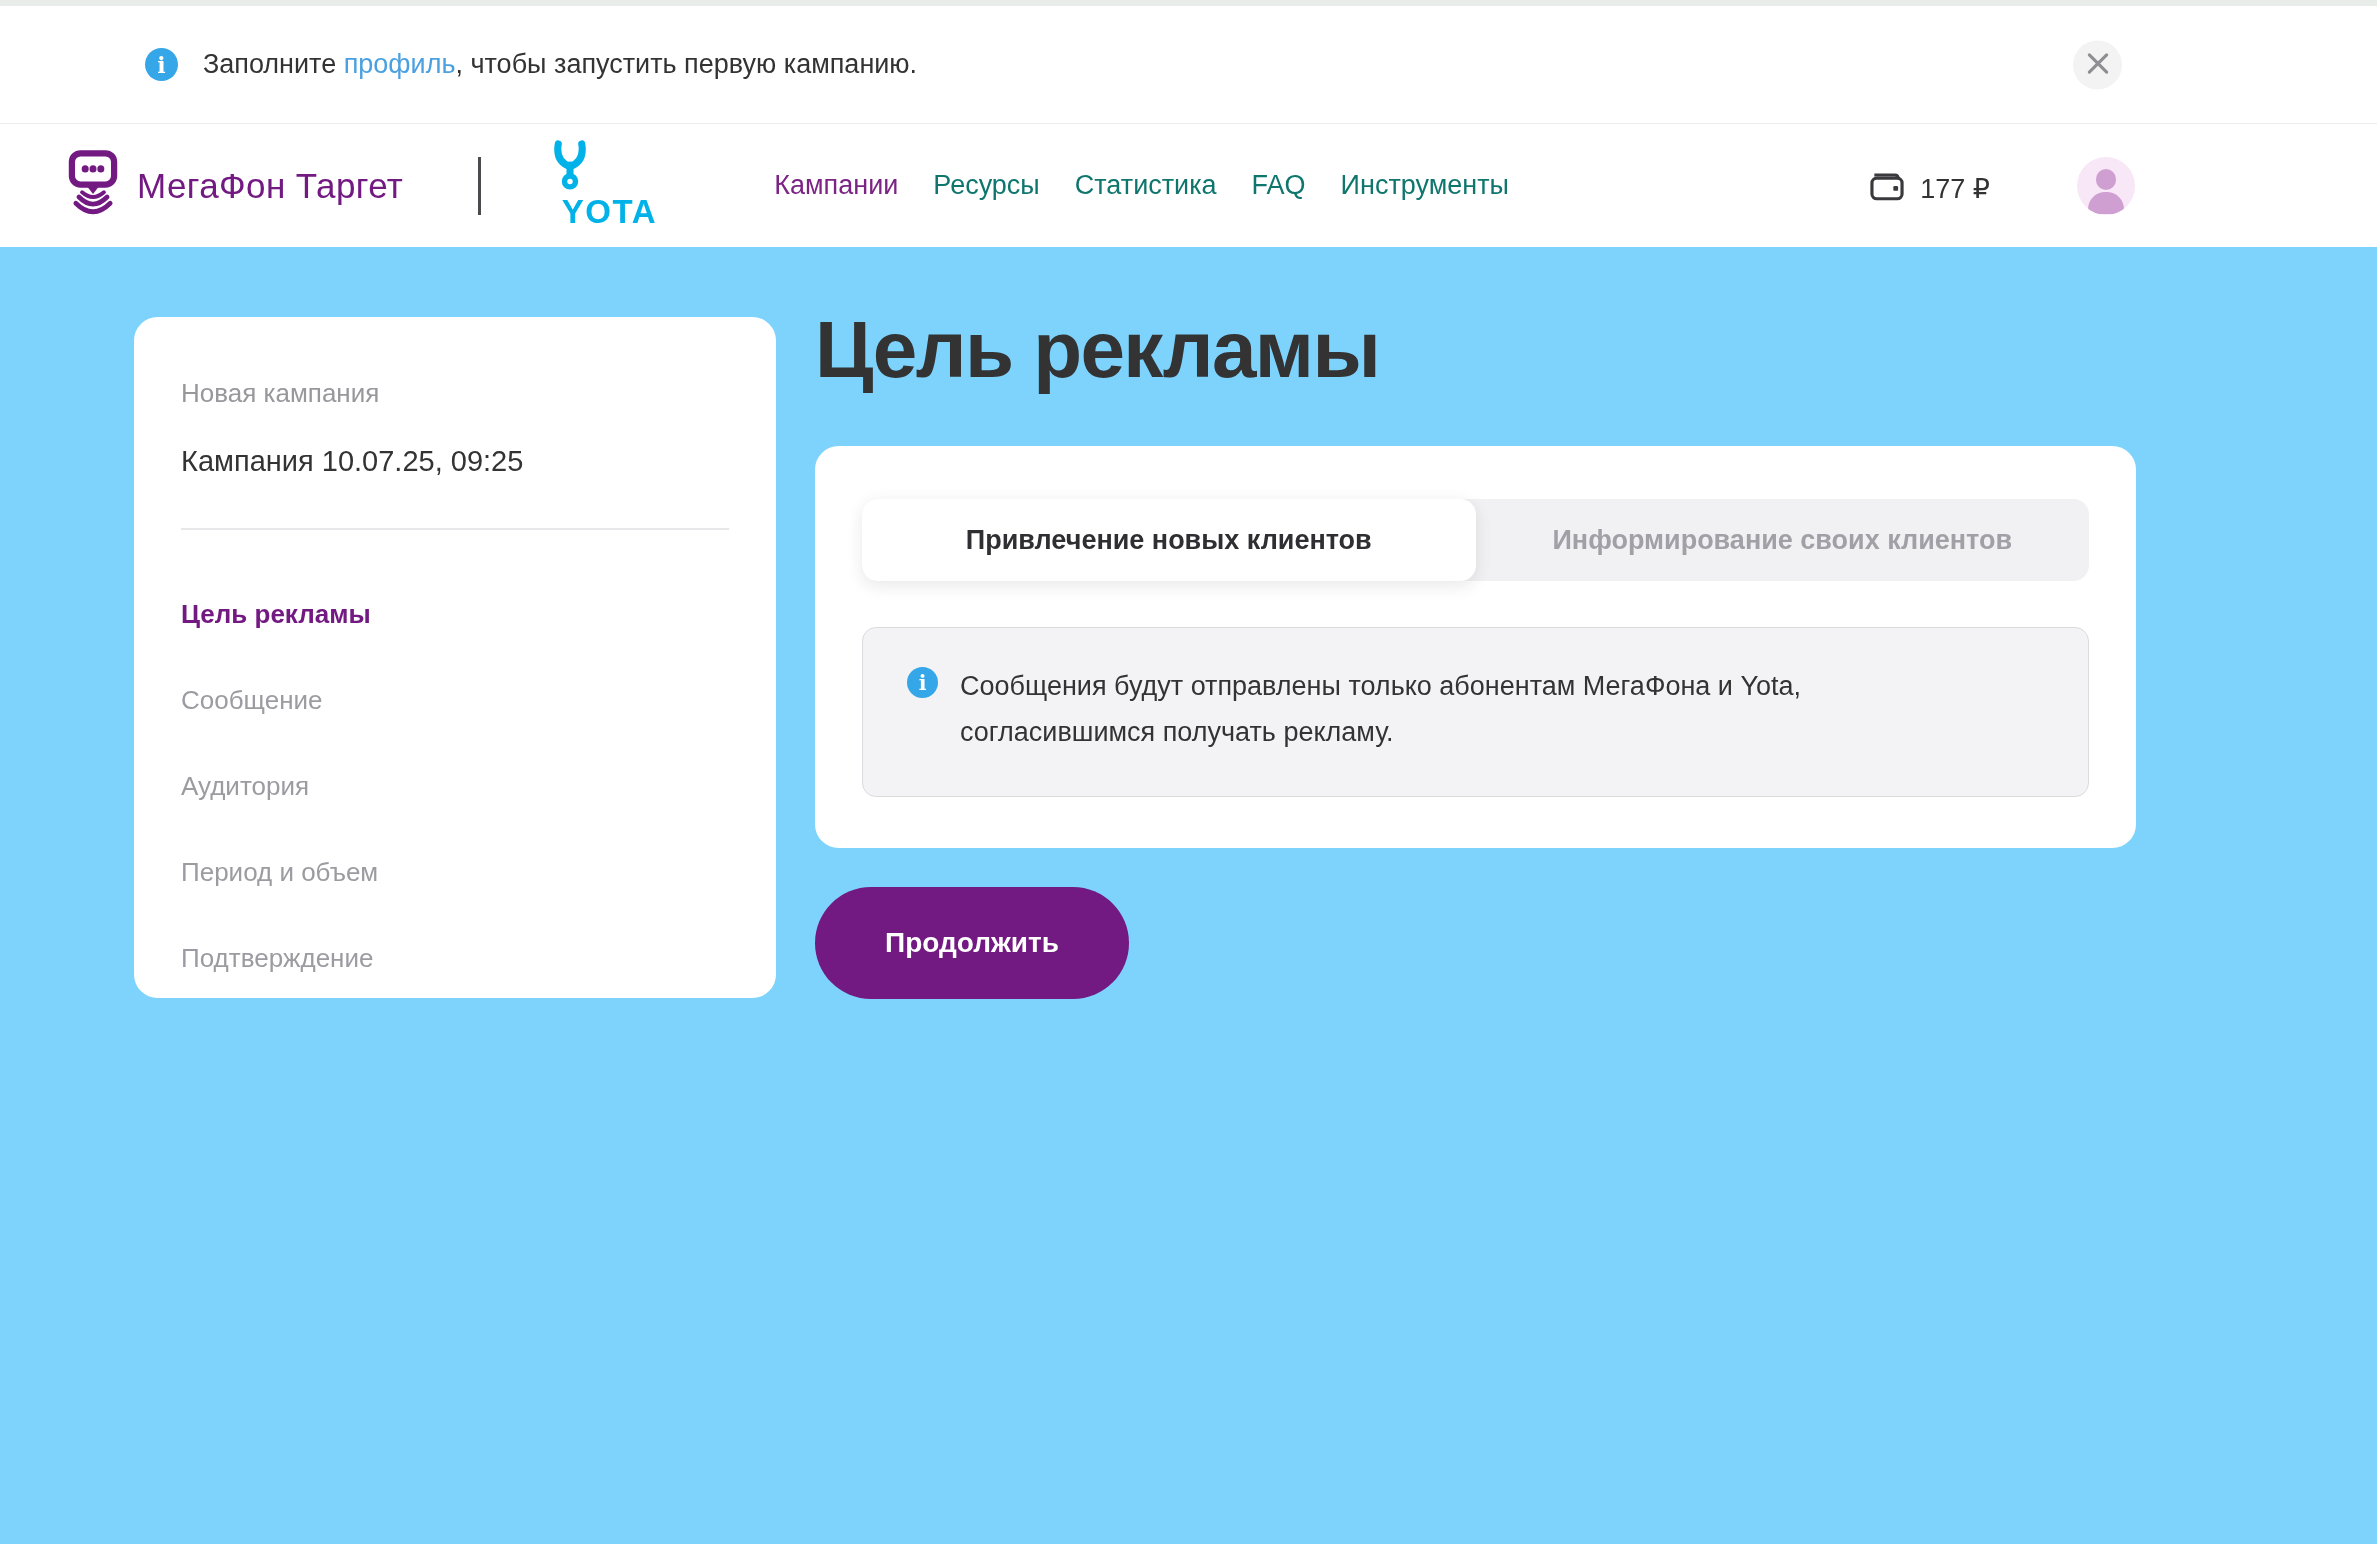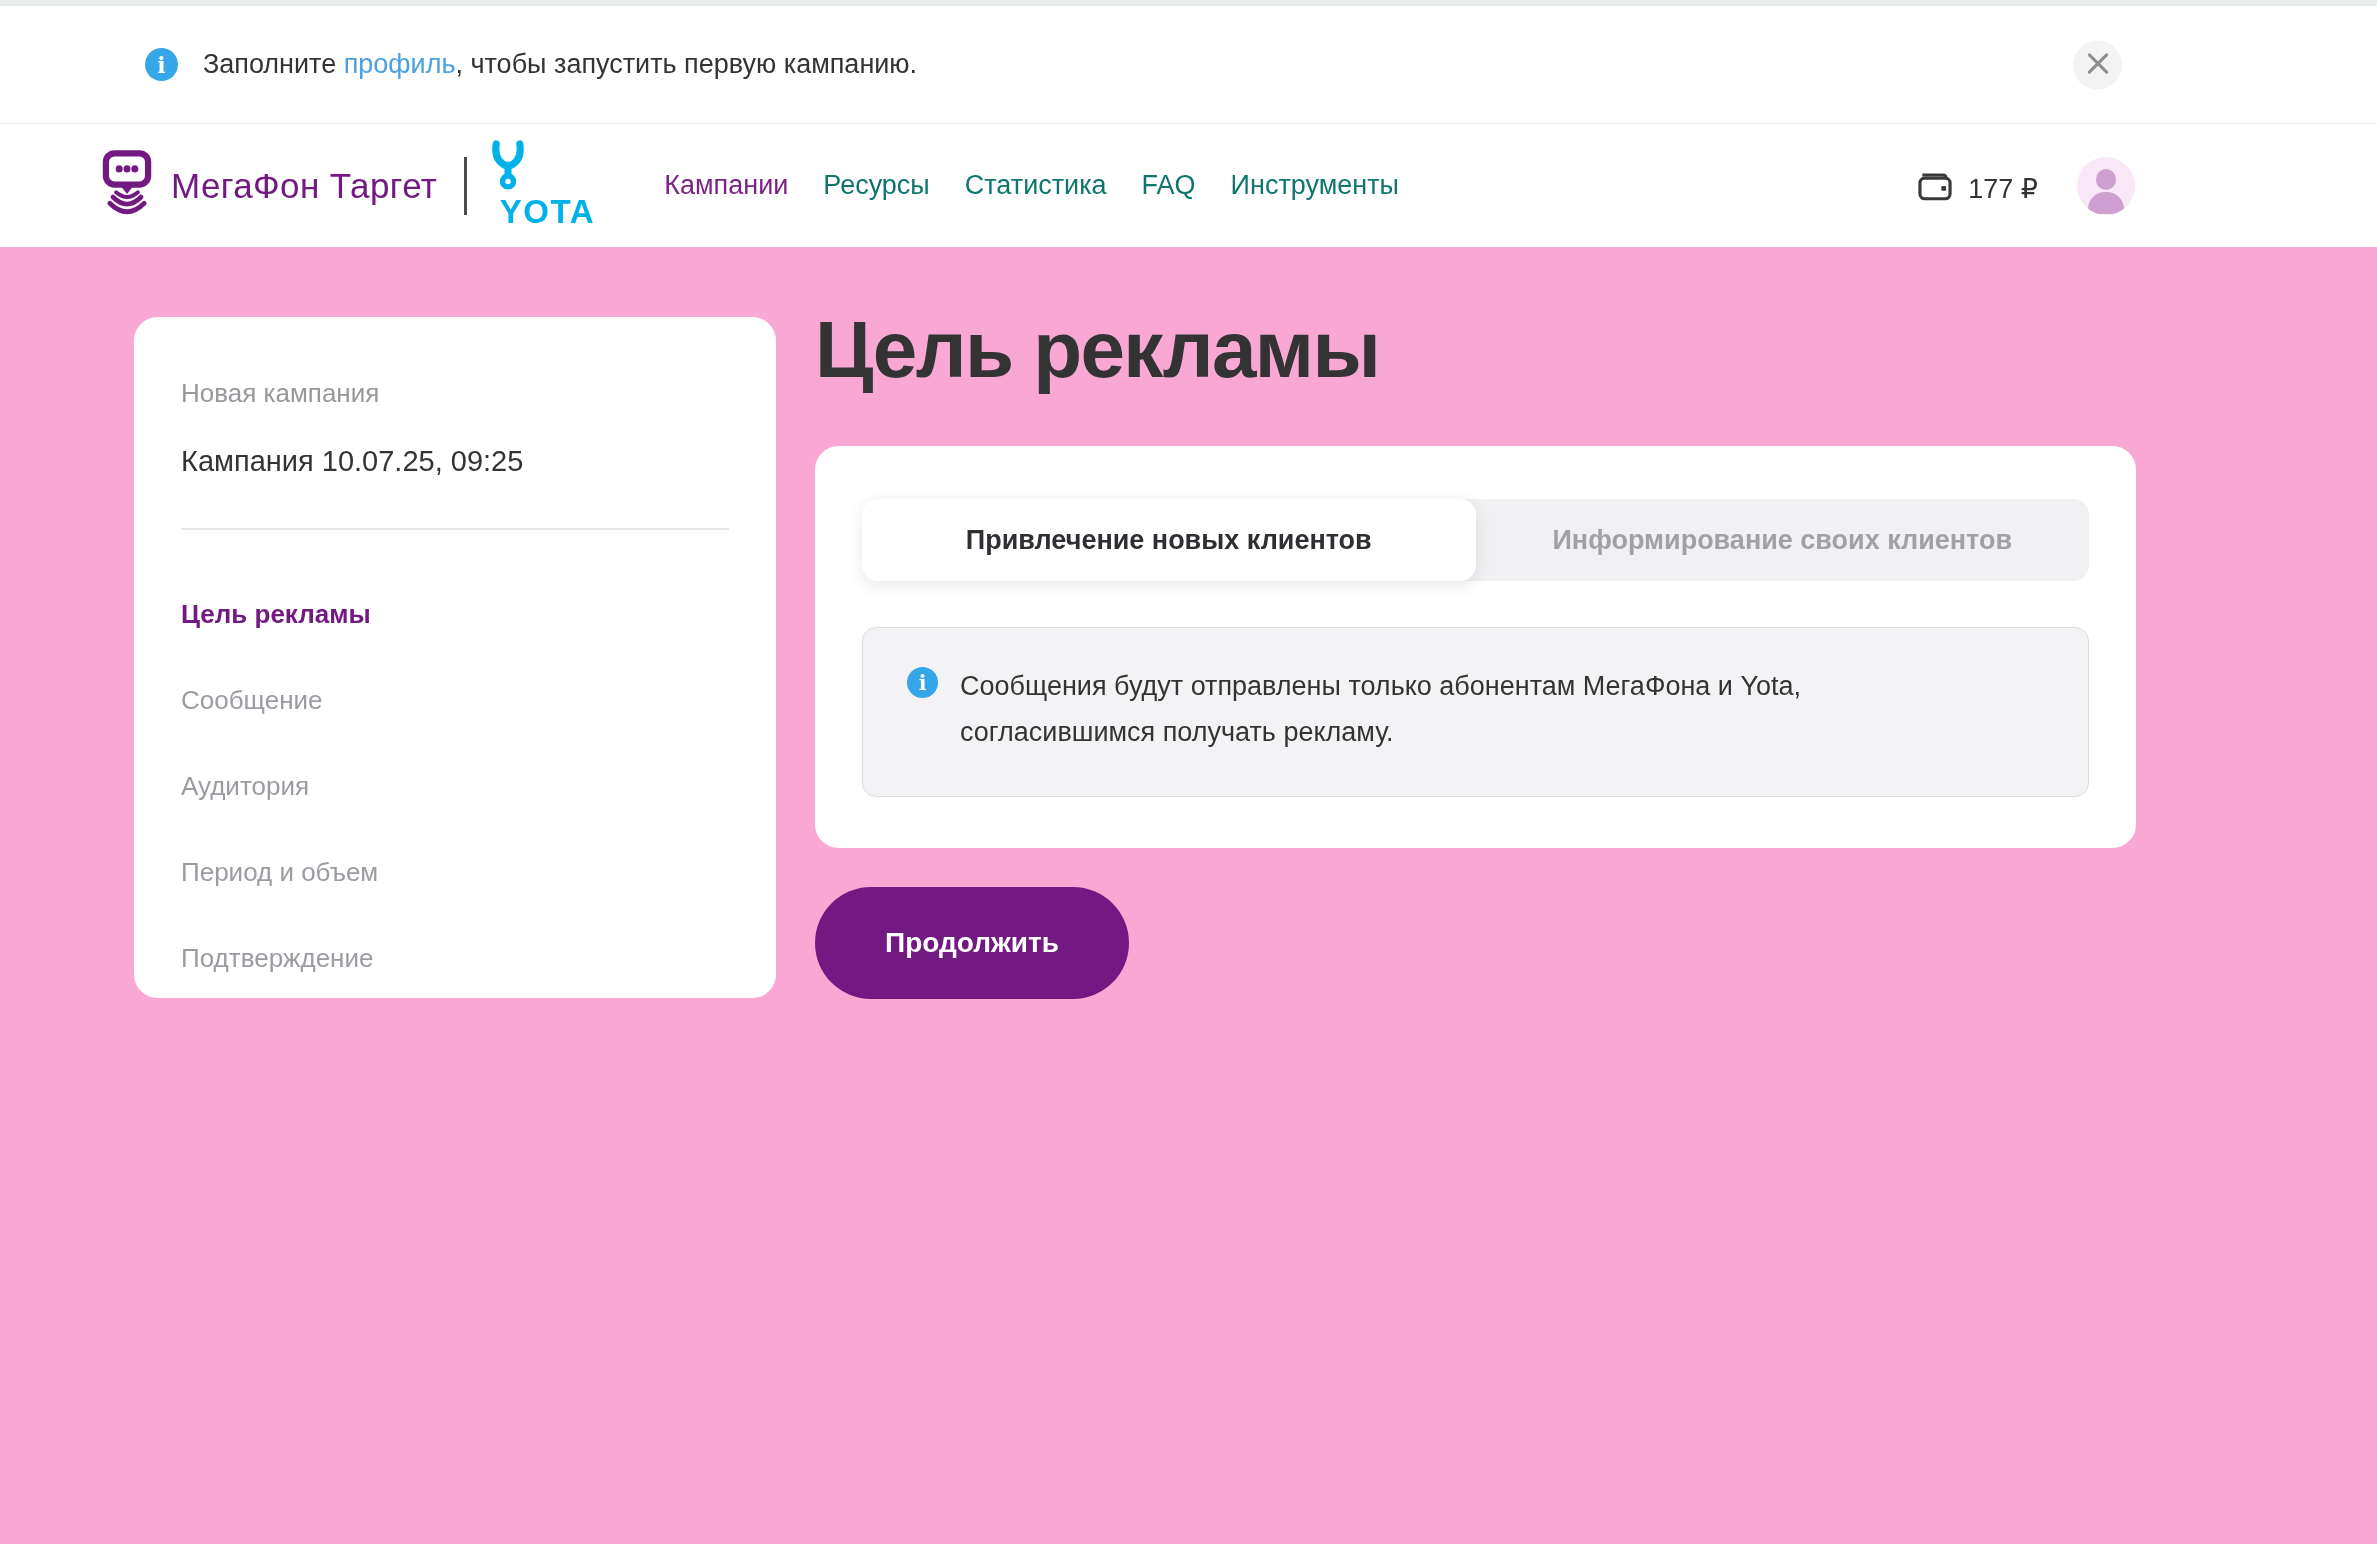--- a/index.html
+++ b/index.html
@@ -41,22 +41,23 @@
     background: #f3f3f4; border: none; cursor: pointer;
     display: flex; align-items: center; justify-content: center;
   }
   .banner-close svg { width: 22px; height: 22px; }
 
   
   .header {
     height: 123px;
     background: #ffffff;
     display: flex; align-items: center;
-    padding: 0 242px 0 102px;
+    padding: 0 242px 0 68px;
     flex: 0 0 auto;
+    gap: 48px;
   }
   .brand { display: flex; align-items: center; }
   .brand-logo { width: 50px; height: 69px; flex: 0 0 auto; }
   .brand-name { margin-left: 19px; font-size: 35px; font-weight: 500; color: #731982; letter-spacing: 0.4px; white-space: nowrap; }
   .brand-divider { width: 2.4px; height: 58px; background: #4a4a4f; margin: 0 23.6px 0 27px; }
   .yota { display: flex; align-items: flex-start; flex-direction: column; }
   .yota-logo { width: 36px; height: 50px; }
   .yota-name { margin-left: 9.4px; font-size: 33px; font-weight: 800; color: #00b2e7; letter-spacing: 1.6px; }
 
   .nav { display: flex; align-items: center; gap: 35px; margin-left: 69px; }
@@ -69,21 +70,21 @@
   .balance-amount { margin-left: 14px; font-size: 27px; color: #333333; white-space: nowrap; }
   .avatar {
     margin-left: 39px; width: 58px; height: 58px; border-radius: 50%;
     background: #f8e7f7; display: flex; align-items: center; justify-content: center;
     cursor: pointer; overflow: hidden; position: relative;
   }
   .avatar-head { width: 20.4px; height: 20.4px; border-radius: 50%; background: #cf9fd2; position: absolute; top: 12.6px; left: 19px; }
   .avatar-body { width: 36px; height: 22px; border-radius: 17.3px 17.3px 4.7px 4.7px; background: #cf9fd2; position: absolute; top: 35px; left: 11px; }
 
   
-  .content { position: relative; flex: 1 1 auto; background: #f9a8d4; padding-left: 28px; }
+  .content { position: relative; flex: 1 1 auto; background: #7dd3fc; padding-left: 28px; }
 
   .sidebar-card {
     position: absolute; left: 134px; top: 70px;
     width: 642px; height: 681px;
     background: #ffffff; border-radius: 23.6px;
     padding: 61px 47px 0 47px;
   }
   .sidebar-subtitle { font-size: 26px; color: #97979c; }
   .sidebar-campaign { margin-top: 36px; font-size: 29px; font-weight: 500; color: #333333; }
   .sidebar-divider { margin-top: 50px; height: 1.6px; background: #e7e7ea; border: none; }

